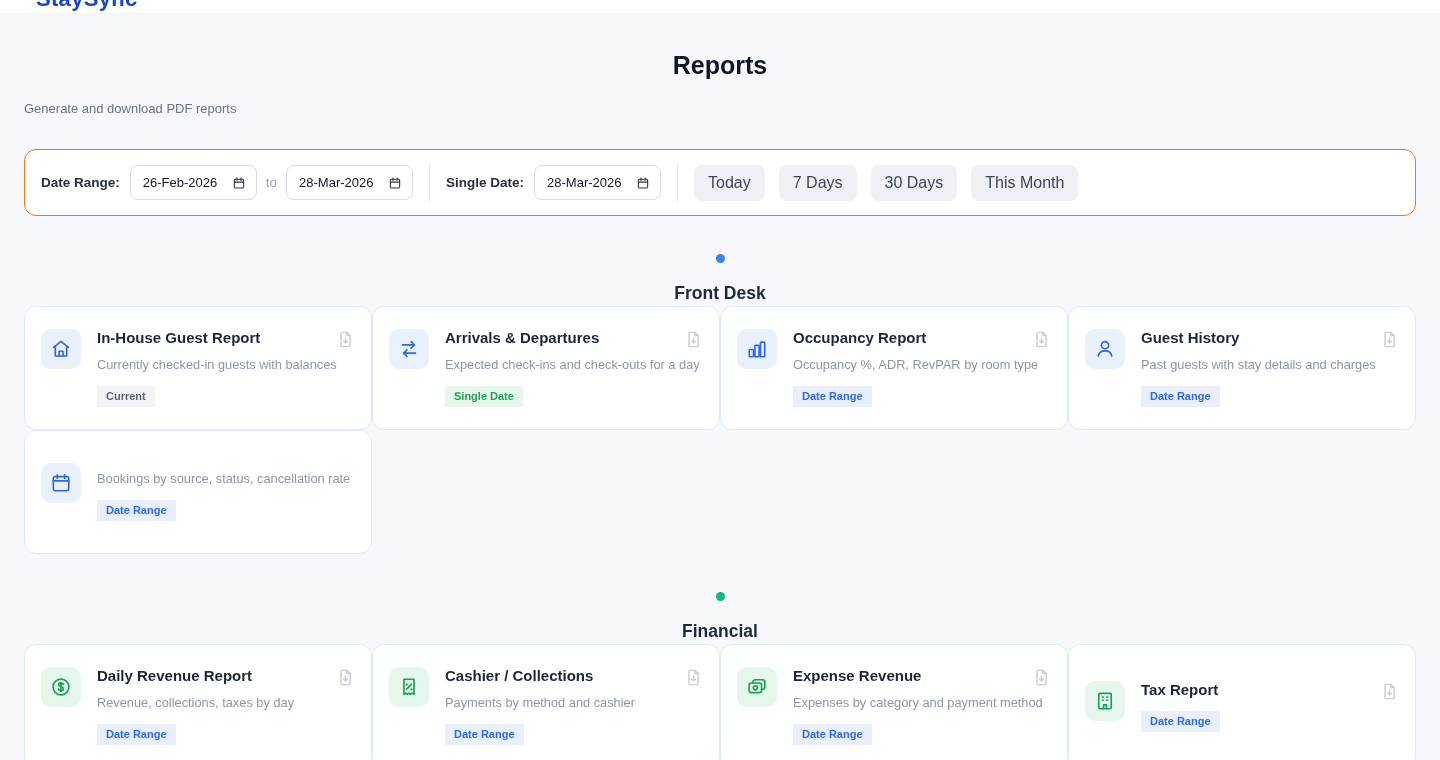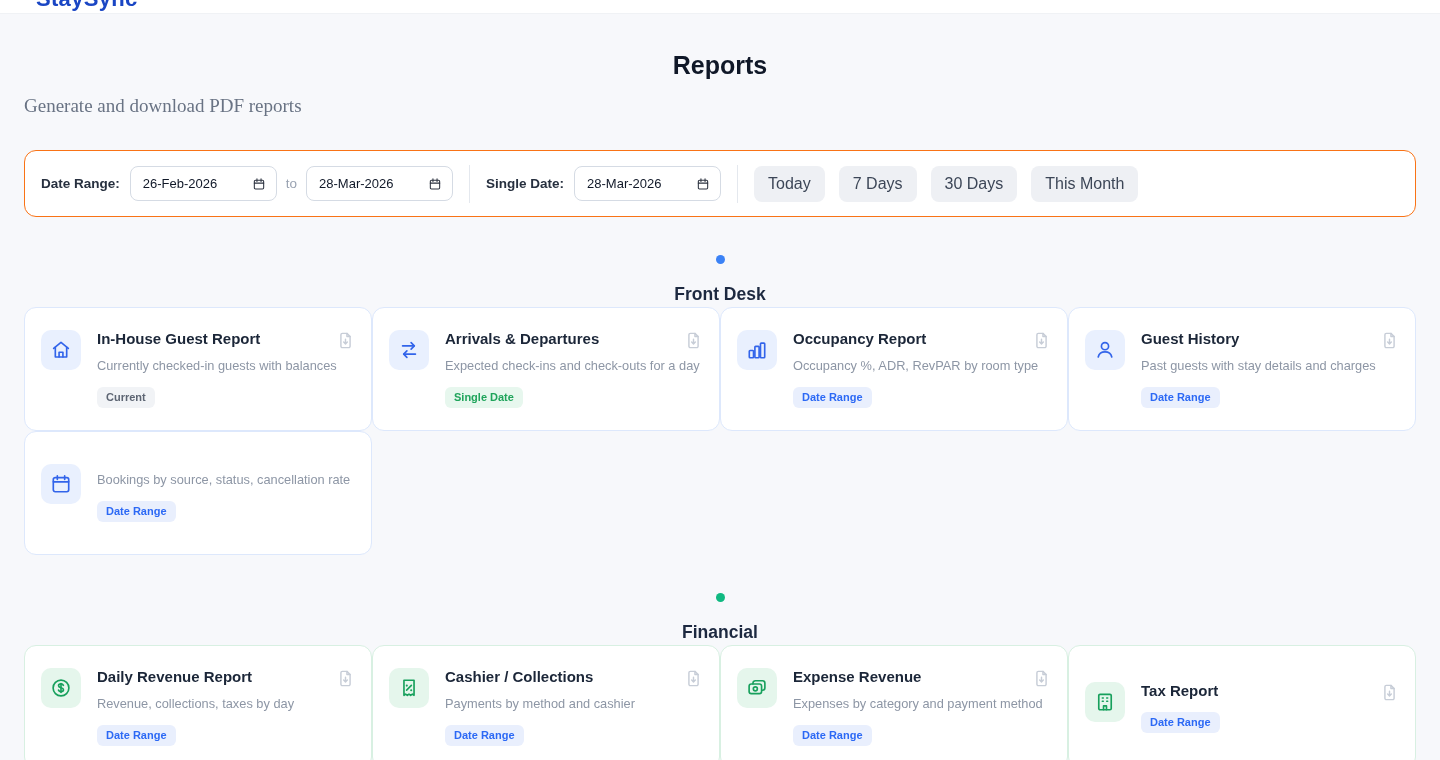--- a/index.html
+++ b/index.html
@@ -10,31 +10,31 @@
     color: #1b2638;
   }
   .viewport { width: 1440px; height: 760px; overflow: hidden; background: #f7f8fb; }
 
   
   .topbar { position: relative; height: 14px; background: #ffffff; overflow: hidden; border-bottom: 1px solid #f0f2f5; }
   .logo { position: absolute; top: -14px; left: 36px; font-size: 22px; font-weight: 800; color: #1a46c4; letter-spacing: .3px; cursor: pointer; }
 
   .content { padding: 0 24px; }
   .page-title { margin-top: 37px; font-size: 25px; font-weight: 700; color: #101828; text-align: center; }
-  .page-subtitle { margin-top: 15px; font-size: 19px; color: #697384; font-family: Liberation Serif, serif; }
+  .page-subtitle { margin-top: 21px; font-size: 13px; color: #697384; }
 
   
   .filter-bar {
     margin-top: 33px; height: 67px; background: #ffffff;
     border: 1px solid #f97316; border-radius: 12px;
     display: flex; align-items: center; padding: 0 16px;
   }
   .filter-label { font-size: 13.5px; font-weight: 600; color: #27303f; margin-right: 10px; white-space: nowrap; }
   .date-input {
-    height: 35px; width: 147px; background: #fff; border: 1px solid #d5dbe4; border-radius: 8px;
+    height: 35px; width: 127px; background: #fff; border: 1px solid #d5dbe4; border-radius: 8px;
     display: flex; align-items: center; padding: 0 10px 0 12px; gap: 6px; cursor: pointer;
   }
   .date-input input {
     border: none; outline: none; width: 100%; font-family: "Liberation Sans", sans-serif;
     font-size: 13px; color: #101828; background: transparent;
   }
   .cal { color: #2d3340; flex: 0 0 auto; display: flex; pointer-events: none; }
   .cal svg { width: 14px; height: 14px; }
   .to { color: #9aa3b2; font-size: 13.5px; margin: 0 9px; }
   .vdivider { width: 1px; height: 38px; background: #e4e8ee; margin: 0 16px; flex: 0 0 auto; }
@@ -62,21 +62,21 @@
   .icon-tile { width: 40px; height: 40px; border-radius: 10px; display: flex; align-items: center; justify-content: center; flex: 0 0 auto; }
   .theme-blue .icon-tile { background: #e9f0fe; color: #3264ea; }
   .theme-green .icon-tile { background: #e5f6ec; color: #17a05c; }
   .icon-tile svg { width: 22px; height: 22px; }
   .card-body { flex: 1; min-width: 0; }
   .title-row { display: flex; align-items: flex-start; justify-content: space-between; gap: 8px; }
   .card-title { font-size: 15px; font-weight: 700; color: #1b2638; line-height: 1.25; }
   .dl { color: #c7cdd7; flex: 0 0 auto; display: flex; margin-top: 1px; }
   .dl svg { width: 19px; height: 19px; }
   .card-desc { margin-top: 6px; font-size: 12.8px; color: #8d96a5; line-height: 1.62; }
-  .badge { display: inline-block; margin-top: 10px; font-size: 11px; font-weight: 700; padding: 5px 9px; border-radius: 6px; line-height: 1; }
+  .badge { display: inline-block; margin-top: 10px; font-size: 11px; font-weight: 700; padding: 5px 9px; border-radius: 0; line-height: 1; }
   .badge-gray  { background: #f1f3f6; color: #5d6573; }
   .badge-green { background: #e7f7ee; color: #1fa45b; }
   .badge-blue  { background: #e9effd; color: #2c69f5; }
 
   svg { fill: none; stroke: currentColor; stroke-width: 1.8; stroke-linecap: round; stroke-linejoin: round; }
 </style>
 </head>
 <body>
 
 <div class="viewport">

